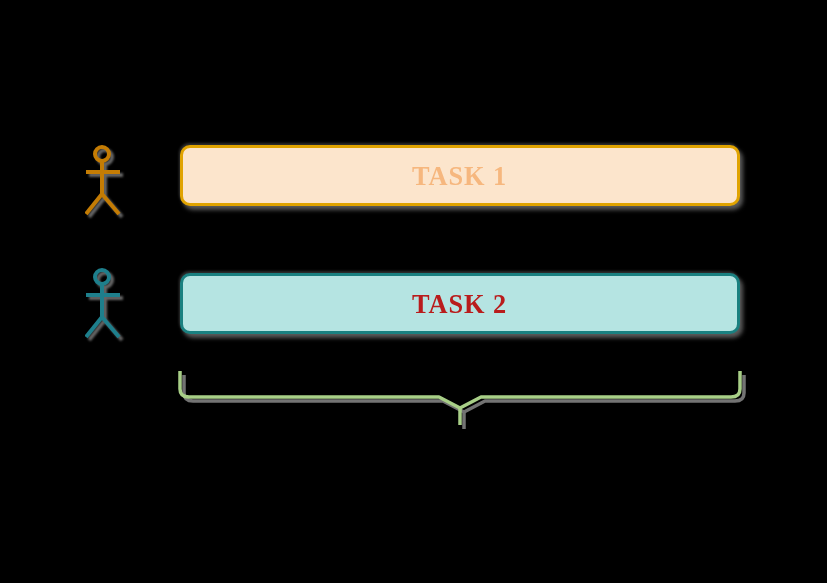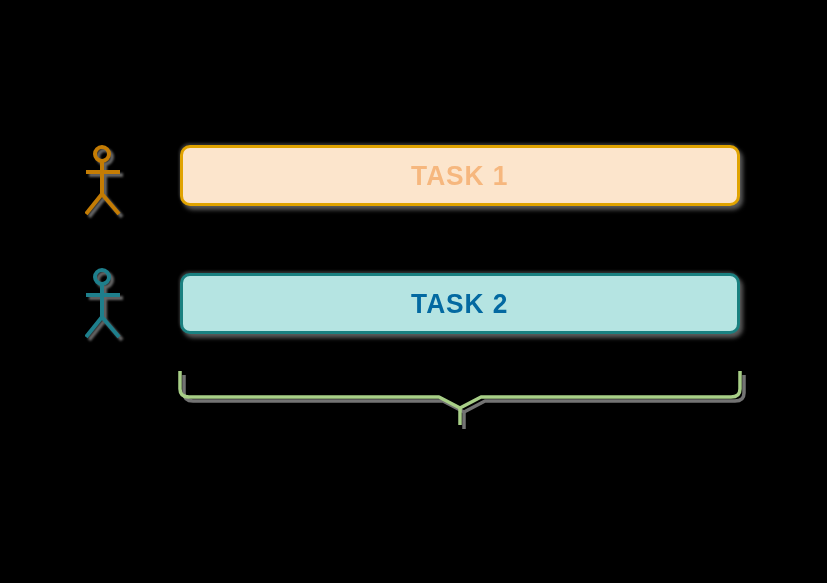--- a/index.html
+++ b/index.html
@@ -3,21 +3,21 @@
 <meta charset="utf-8">
 <style>
   html, body { margin: 0; padding: 0; }
   body {
     width: 827px; height: 583px;
     background: #000000;
     overflow: hidden;
     font-family: "Liberation Sans", sans-serif;
     position: relative;
   }
-  .canvas { position: absolute; inset: 0; }
+  .canvas { position: absolute; inset: 0; font-family: Liberation Serif, serif; }
 
   
   .person {
     position: absolute;
     width: 40px; height: 74px;
     filter: drop-shadow(3px 3px 1px rgba(255,255,255,0.40));
   }
   .person svg { width: 100%; height: 100%; display: block; }
   .person-1 { left: 85px; top: 145px; color: #C47C04; }
   .person-2 { left: 85px; top: 268px; color: #1E7F8C; }
@@ -37,21 +37,21 @@
   .task-1 {
     top: 145px;
     background: #FCE5CC;
     border-color: #E0A300;
     color: #F6B77E;
   }
   .task-2 {
     top: 273px;
     background: #B5E4E2;
     border-color: #1A8080;
-    color: #0369a1;
+    color: #b91c1c;
   }
 
   
   .bracket {
     position: absolute;
     left: 177px; top: 368px;
     width: 566px; height: 58px;
     filter: drop-shadow(4px 4px 0px rgba(255,255,255,0.45));
   }
   .bracket svg { width: 100%; height: 100%; display: block; }

